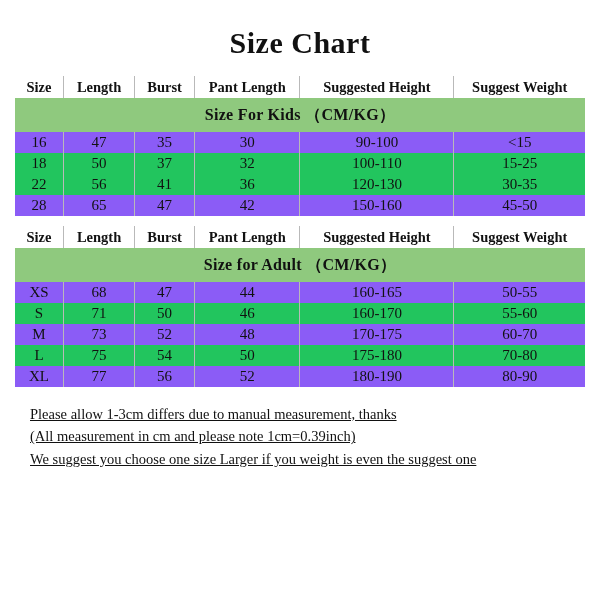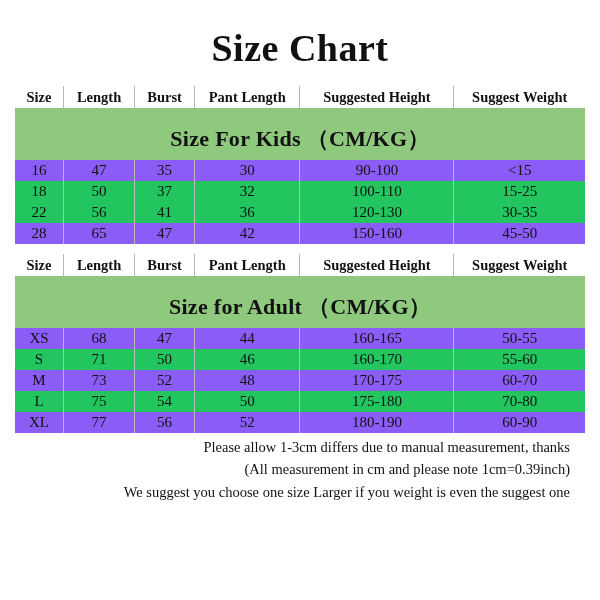--- a/index.html
+++ b/index.html
@@ -16,42 +16,42 @@
   }
   .page {
     width: 600px;
     height: 600px;
     box-sizing: border-box;
     padding: 0;
     position: relative;
   }
   .title {
     text-align: center;
-    font-size: 38px;
+    font-size: 30px;
     font-weight: bold;
     letter-spacing: 0.5px;
     color: #111111;
     margin: 26px 0 16px 0;
     font-family: "Liberation Serif", serif;
   }
   .table-wrap {
     width: 570px;
     margin: 0 auto;
   }
   table {
     width: 100%;
     border-collapse: collapse;
     table-layout: fixed;
   }
   .section-head td {
     background: #8fc97e;
     text-align: center;
     font-weight: bold;
-    font-size: 22px;
-    padding: 16px 0 6px 0;
+    font-size: 16px;
+    padding: 7px 0 6px 0;
     color: #111111;
     letter-spacing: 0.3px;
   }
   thead.col-head td {
     background: #ffffff;
     font-weight: bold;
     font-size: 14.5px;
     text-align: center;
     padding: 3px 0 2px 0;
     border-right: 1px solid #b9b9b9;
@@ -74,25 +74,26 @@
     background: #8b5cf6;
   }
   tbody tr.even td {
     background: #22c55e;
   }
   .spacer {
     height: 10px;
   }
   .notes {
     width: 540px;
-    margin: 3px auto 0 auto;
-    text-align: right;
+    margin: 16px auto 0 auto;
+    text-align: left;
     font-size: 14.5px;
     line-height: 1.55;
     color: #111111;
+    text-decoration: underline;
   }
   .notes div {
     white-space: nowrap;
   }
   
   col.c0 { width: 8.5%; }
   col.c1 { width: 12.5%; }
   col.c2 { width: 10.5%; }
   col.c3 { width: 18.5%; }
   col.c4 { width: 27%; }
@@ -226,21 +227,21 @@
           <td>50</td>
           <td>175-180</td>
           <td>70-80</td>
         </tr>
         <tr class="odd">
           <td>XL</td>
           <td>77</td>
           <td>56</td>
           <td>52</td>
           <td>180-190</td>
-          <td>60-90</td>
+          <td>80-90</td>
         </tr>
       </tbody>
     </table>
   </div>
 
   <div class="notes">
     <div>Please allow 1-3cm differs due to manual measurement, thanks</div>
     <div>(All measurement in cm and please note 1cm=0.39inch)</div>
     <div>We suggest you choose one size Larger if you weight is even the suggest one</div>
   </div>

